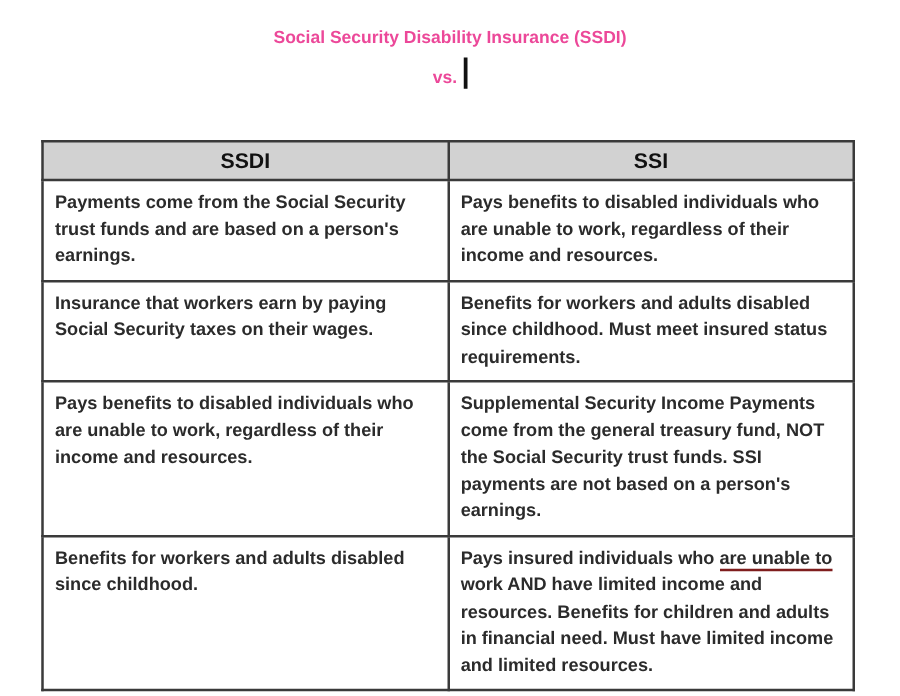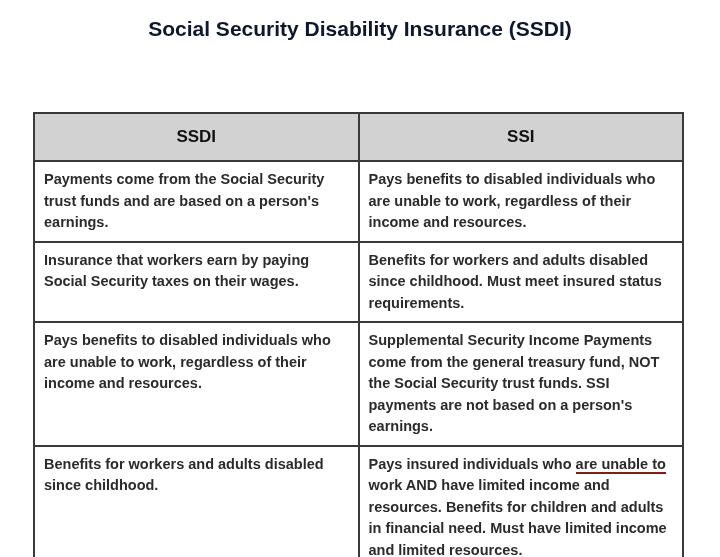--- a/index.html
+++ b/index.html
@@ -14,23 +14,23 @@
     background: #ffffff;
     font-family: "Liberation Sans", "DejaVu Sans", sans-serif;
     color: #2b2b2b;
     overflow: hidden;
   }
   .title-block {
     padding-top: 13px;
     text-align: center;
   }
   .title-line {
-    font-size: 21px;
+    font-size: 14px;
     font-weight: bold;
-    color: #0f172a;
+    color: #ec4899;
     line-height: 32px;
     white-space: nowrap;
   }
   .caret {
     display: inline-block;
     width: 3px;
     height: 25px;
     background: #111111;
     margin-left: 5px;
     vertical-align: -5px;
@@ -44,21 +44,21 @@
     table-layout: fixed;
   }
   table.compare th, table.compare td {
     border: 2px solid #3a3a3a;
     width: 50%;
     box-sizing: border-box;
     font-weight: bold;
   }
   table.compare th {
     background: #d2d2d2;
-    height: 48px;
+    height: 31px;
     font-size: 17px;
     font-weight: bold;
     color: #111111;
     text-align: center;
     vertical-align: middle;
     padding: 0;
   }
   table.compare td {
     vertical-align: top;
     text-align: left;
@@ -76,20 +76,21 @@
     padding-bottom: 0px;
   }
 </style>
 </head>
 <body>
 
 <div class="page">
 
   <div class="title-block">
     <div class="title-line">Social Security Disability Insurance (SSDI)</div>
+    <div class="title-line"><span>vs.</span><span class="caret"></span></div>
   </div>
 
   <table class="compare">
     <thead>
       <tr>
         <th>SSDI</th>
         <th>SSI</th>
       </tr>
     </thead>
     <tbody>

